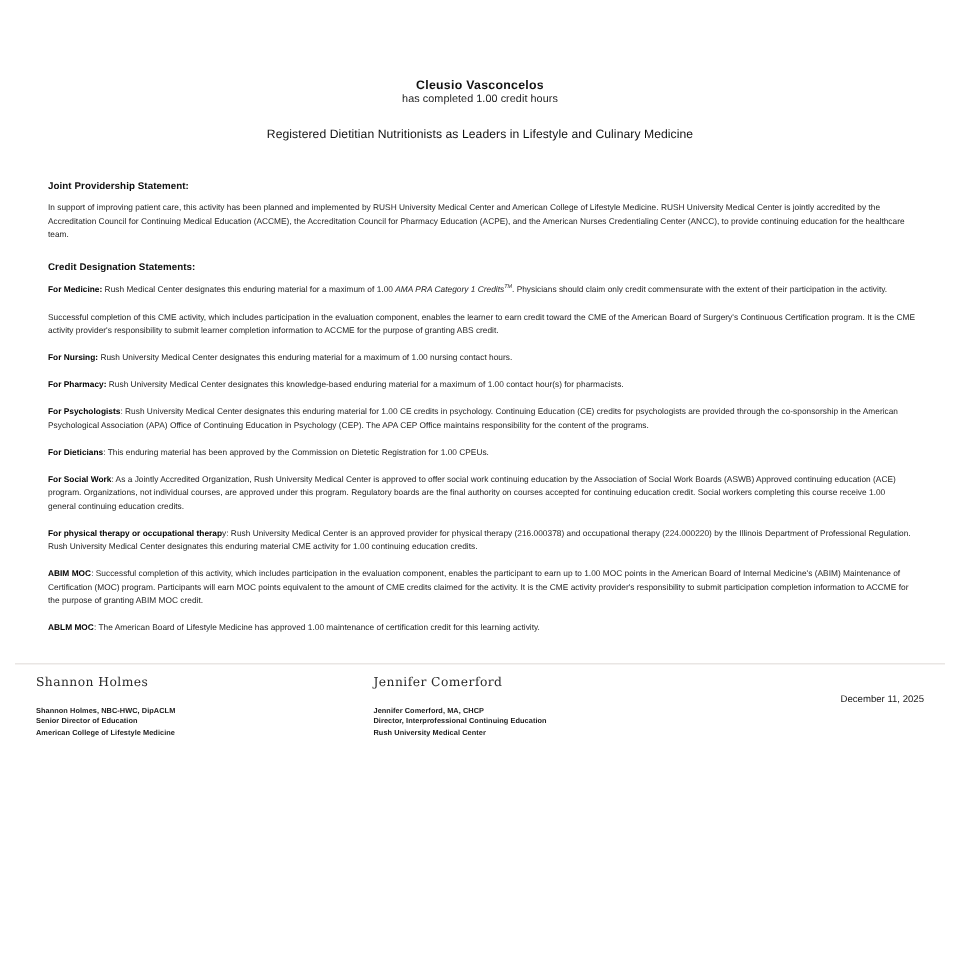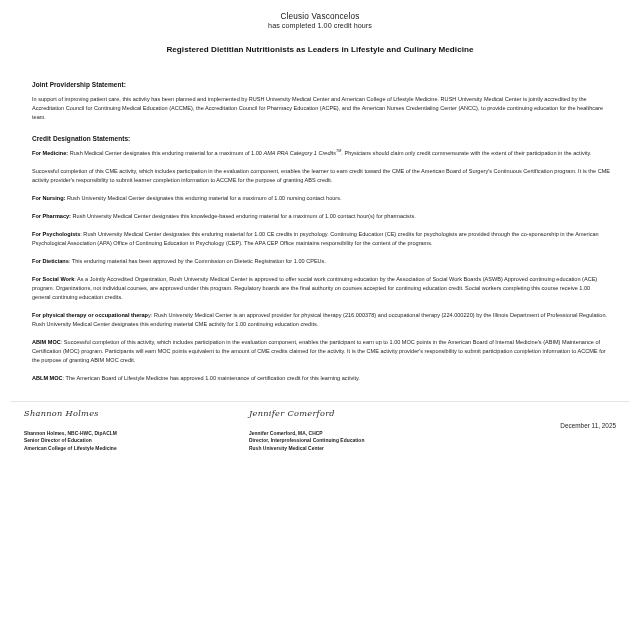--- a/index.html
+++ b/index.html
@@ -24,33 +24,34 @@
     position: relative;
   }
 
   
   .header {
     text-align: center;
     padding-top: 12px;
   }
   .recipient-name {
     font-size: 8.2px;
-    font-weight: normal;
+    font-weight: bold;
     letter-spacing: 0.2px;
     color: #111;
     line-height: 1.1;
+    margin-top: 40px;
   }
   .completion-line {
     font-size: 7.2px;
     color: #222;
     letter-spacing: 0.05px;
   }
   .activity-title {
     font-size: 8.1px;
-    font-weight: bold;
+    font-weight: normal;
     margin-top: 15px;
     color: #111;
     letter-spacing: 0.05px;
     text-align: center;
   }
 
   
   .body-wrap {
     padding: 0 30px 0 32px;
     margin-top: 27px;
@@ -106,21 +107,20 @@
   }
   .sig-col {
     width: 195px;
     flex: 0 0 auto;
   }
   .sig-col.second {
     margin-left: 30px;
   }
   .sig-script {
     font-family: "DejaVu Serif", serif;
-    font-style: italic;
     font-size: 8.2px;
     color: #2b2b2b;
     letter-spacing: 0.3px;
     margin-bottom: 12px;
     white-space: nowrap;
   }
   .sig-name {
     font-size: 4.9px;
     font-weight: bold;
     color: #1a1a1a;

